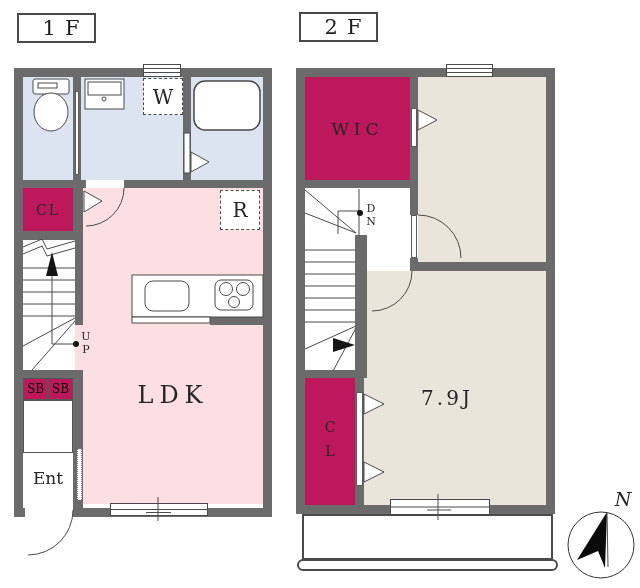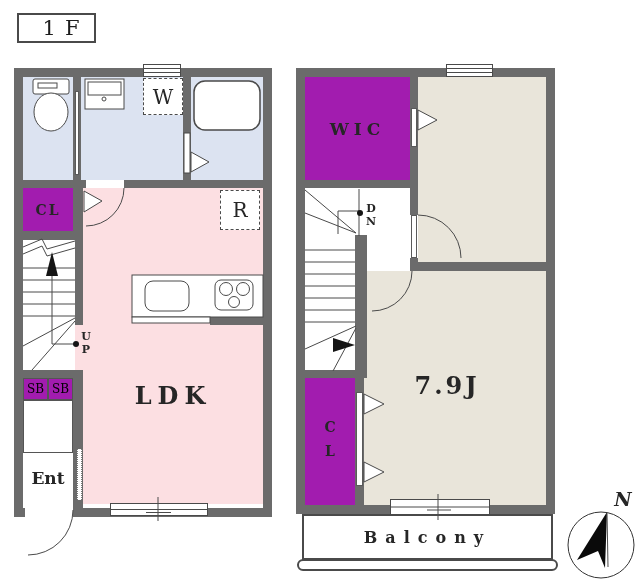--- a/index.html
+++ b/index.html
@@ -3,42 +3,43 @@
 <meta charset="utf-8">
 <style>
   * { box-sizing: border-box; margin: 0; padding: 0; }
   html,body { background:#fff; }
   body { font-family:"DejaVu Serif","Liberation Serif",serif; }
   .plan { position:relative; width:640px; height:588px; background:#fff; overflow:hidden; }
   .wall { position:absolute; background:#6b6b6b; }
   .fill { position:absolute; }
   .blue  { background:#dce3f1; }
   .pink  { background:#fcdfe2; }
-  .cream { background:#a21caf; }
+  .cream { background:#be185d; }
   .beige { background:#e9e5da; }
   .whitebox { position:absolute; background:#fff; }
-  .lbl { position:absolute; color:#262626; display:flex; align-items:center; justify-content:center; text-align:center;font-weight:bold; }
+  .lbl { position:absolute; color:#262626; display:flex; align-items:center; justify-content:center; text-align:center; }
   .titlebox { position:absolute; background:#fff; border:2px solid #4a4a4a; color:#1d1d1d;
               font-size:21px; letter-spacing:9px; padding-left:18px;
               display:flex; align-items:center; justify-content:center; }
   .dashedbox { position:absolute; background:#fff; border:1.5px dashed #4a4a4a;
                display:flex; align-items:center; justify-content:center; color:#262626; }
   .win { position:absolute; background:#fff; border:1px solid #4a4a4a; }
   .doorleaf { position:absolute; background:#fff; border:1px solid #5a5a5a; }
   .opening { position:absolute; background:#fff; }
   .outline { border:1px solid #555; }
   .vtext { writing-mode:vertical-rl; text-orientation:upright; }
   svg.overlay { position:absolute; left:0; top:0; pointer-events:none; }
 </style>
 </head>
 <body>
 
 <div class="plan">
 
   <div class="titlebox" style="left:17px;top:13px;width:79px;height:30px">1F</div>
+  <div class="titlebox" style="left:299px;top:12px;width:79px;height:30px">2F</div>
 
   <div class="fill blue" style="left:23px;top:77px;width:50px;height:103px"></div>
   <div class="fill blue" style="left:81px;top:77px;width:102px;height:103px"></div>
   <div class="fill blue" style="left:191px;top:77px;width:72px;height:103px"></div>
   <div class="fill cream" style="left:23px;top:188px;width:50px;height:43px"></div>
   <div class="fill pink" style="left:83px;top:188px;width:180px;height:316px"></div>
   <div class="fill pink" style="left:75px;top:325px;width:8px;height:53px"></div>
   <div class="fill" style="left:23px;top:240px;width:52px;height:130px;background:#fff"></div>
 
   <div class="fill cream" style="left:305px;top:77px;width:105px;height:103px"></div>
@@ -187,20 +188,19 @@
       <line x1="607" y1="512" x2="608" y2="567"></line>
     </g>
   </svg>
 
   <div class="lbl" style="left:23px;top:188px;width:50px;height:43px;font-size:14px;letter-spacing:2px">CL</div>
   <div class="lbl" style="left:83px;top:380px;width:180px;height:30px;font-size:24px;letter-spacing:6px">LDK</div>
   <div class="lbl" style="left:23px;top:452px;width:50px;height:52px;font-size:17px">Ent</div>
   <div class="lbl vtext" style="left:78px;top:326px;width:16px;height:34px;font-size:11px">UP</div>
 
   <div class="lbl" style="left:305px;top:77px;width:105px;height:103px;font-size:17px;letter-spacing:5px">WIC</div>
-  <div class="lbl" style="left:364px;top:365px;width:166px;height:40px;font-size:24px;letter-spacing:3px">7.9J</div>
+  <div class="lbl" style="left:364px;top:378px;width:166px;height:40px;font-size:20px;letter-spacing:3px">7.9J</div>
   <div class="lbl vtext" style="left:305px;top:398px;width:50px;height:90px;font-size:14px;letter-spacing:8px">CL</div>
   <div class="lbl vtext" style="left:363px;top:198px;width:16px;height:34px;font-size:11px">DN</div>
-  <div class="lbl" style="left:302px;top:514px;width:251px;height:46px;font-size:16px;letter-spacing:8px">Balcony</div>
 
   <div class="lbl" style="left:608px;top:486px;width:30px;height:26px;font-size:19px;font-style:italic">N</div>
 
 </div>
 
 </body></html>

